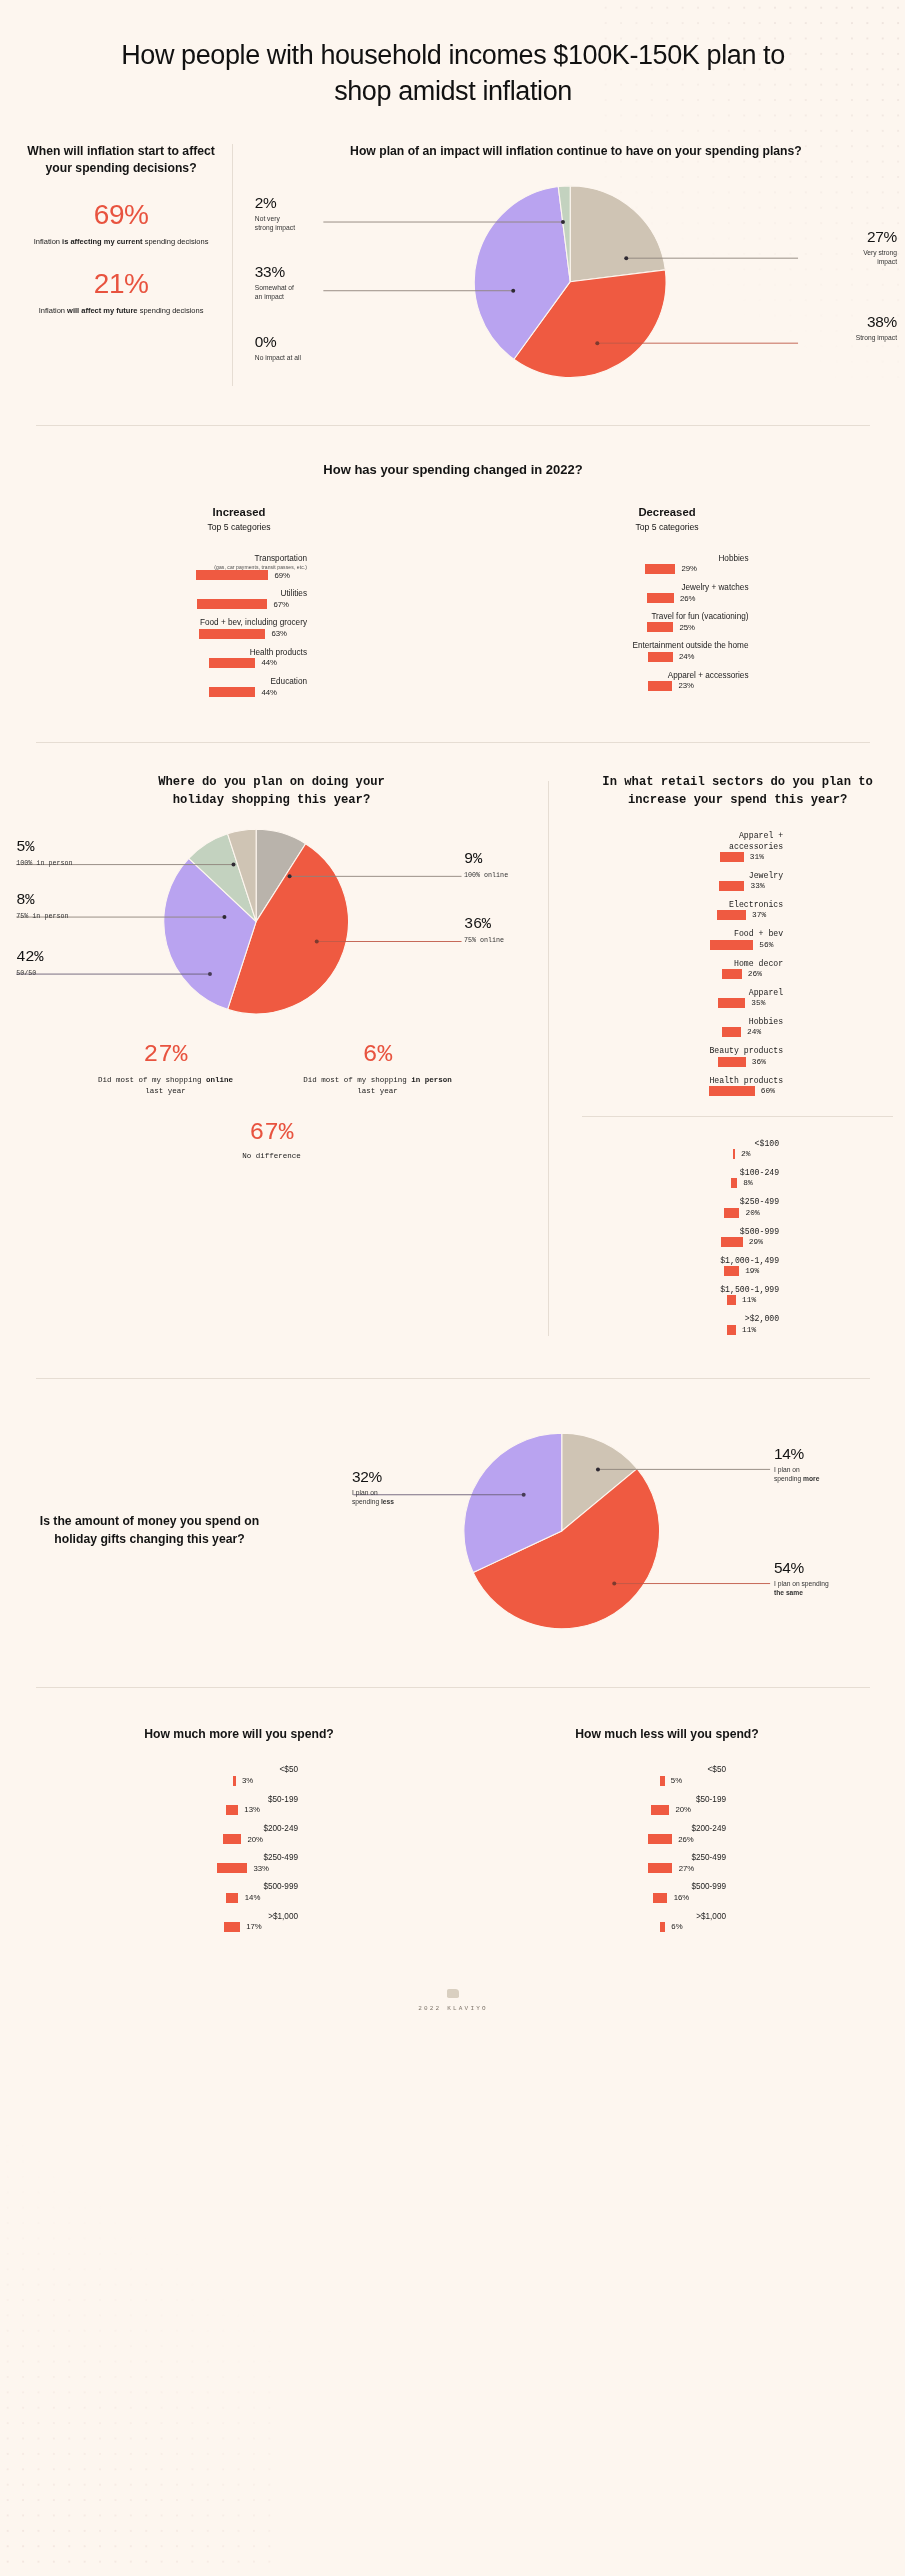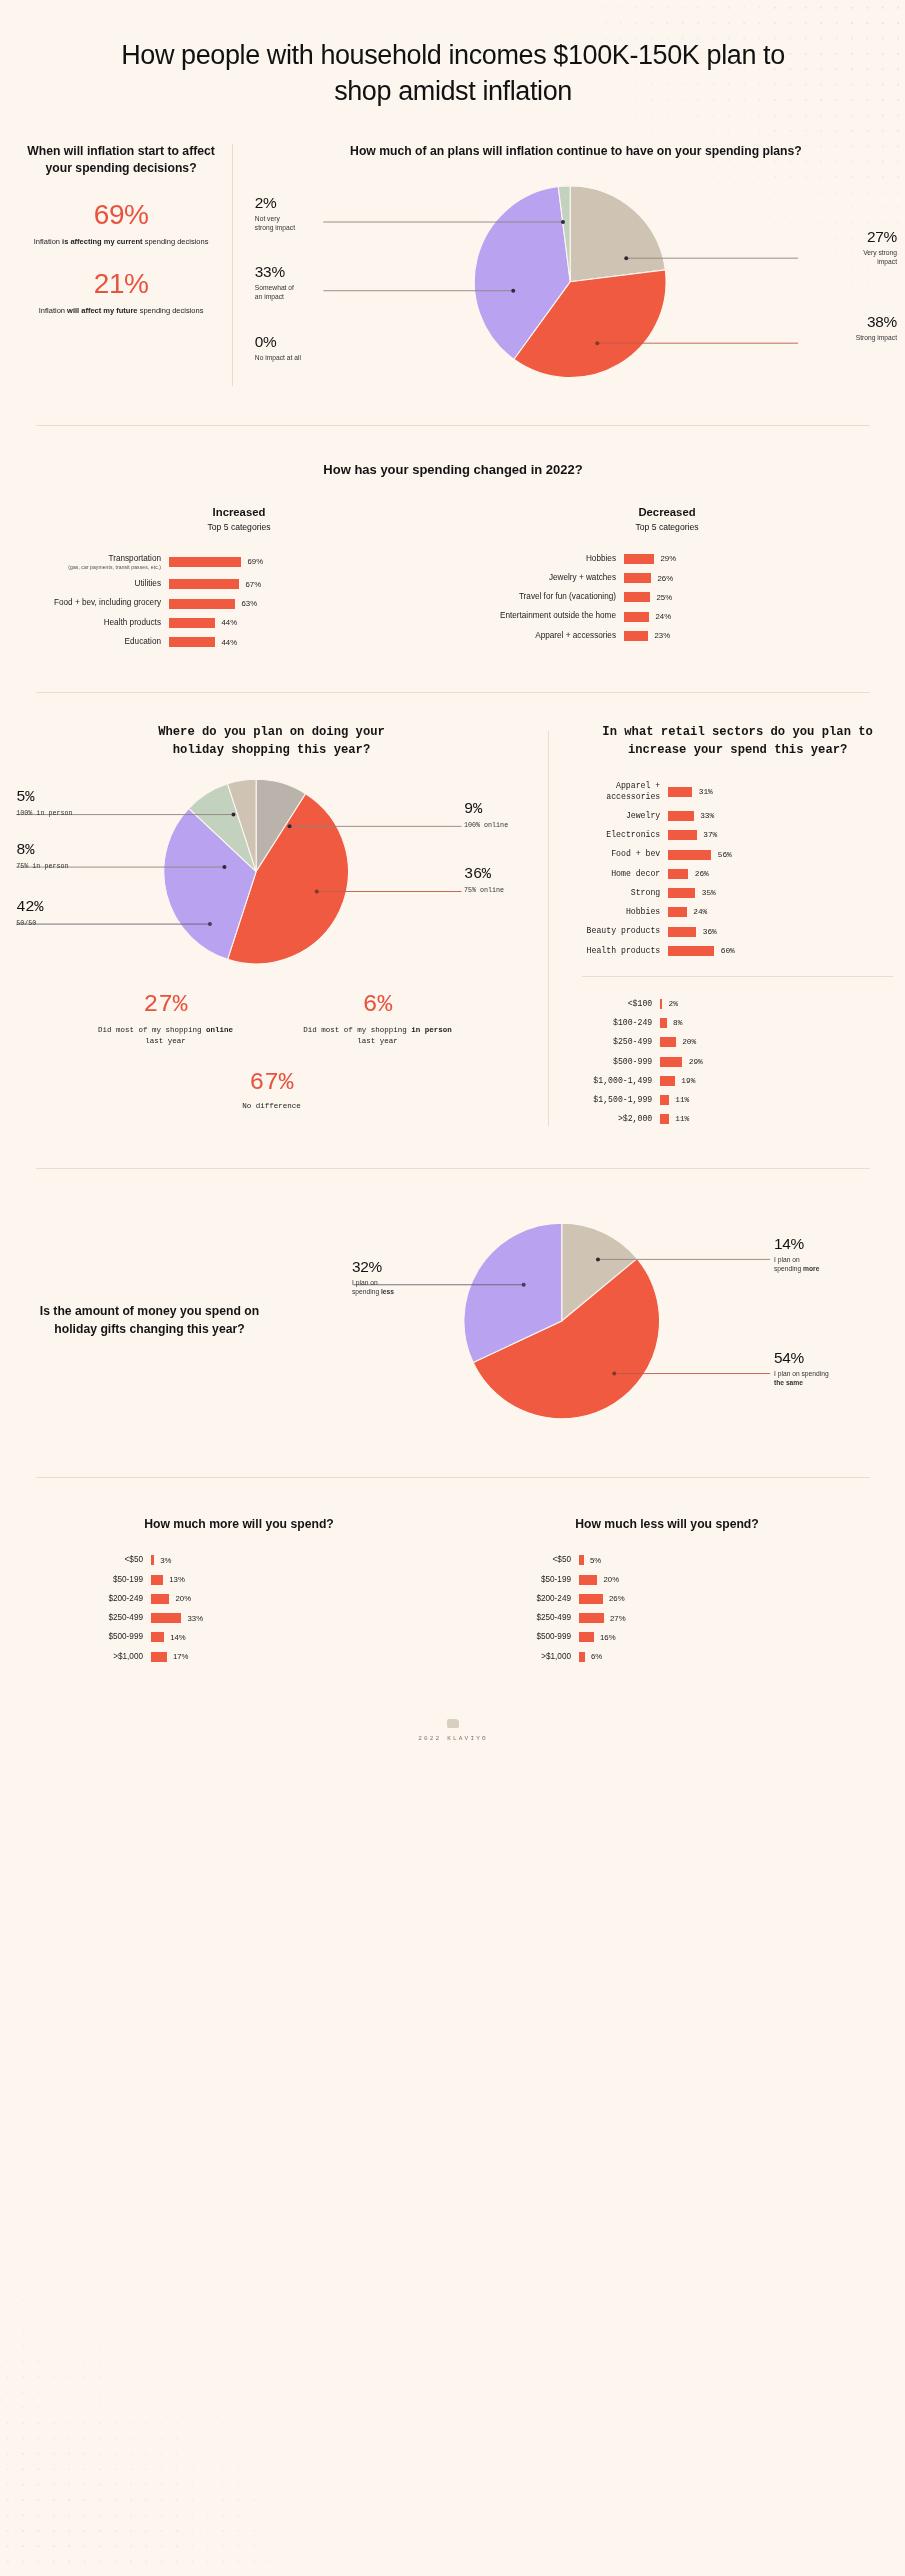--- a/index.html
+++ b/index.html
@@ -54,21 +54,21 @@
   
   .pie-box{position:relative;}
   .lbl{position:absolute;}
   .lbl .pct{font-size:15.4px;line-height:1;color:#131313;letter-spacing:-0.3px;}
   .lbl .sub{font-size:6.7px;line-height:1.45;color:#333;margin-top:3.6px;}
   .lbl .sub b{font-weight:700;}
   .lbl.r{text-align:right;}
 
   
   .bars{margin-top:3.6px;}
-  .brow{display:flex;align-items:center;margin-bottom:9px;}
+  .brow{display:flex;align-items:center;margin-bottom:9px;flex-direction:column;}
   .blab{font-size:8.2px;text-align:right;color:#1c1c1c;line-height:1.25;}
   .blab .small{display:block;font-size:5px;color:#4a4a4a;letter-spacing:0.1px;}
   .btrack{margin-left:8.2px;display:flex;align-items:center;}
   .bfill{height:10px;background:#ef5a41;}
   .bval{font-size:7.8px;margin-left:6.3px;color:#1c1c1c;}
 
   .twocol{display:flex;padding:0 25px;}
   .twocol > div{flex:1;}
 
   
@@ -97,21 +97,21 @@
       </div>
       <div class="stat">
         <div class="big">21%</div>
         <div class="cap"><span>Inflation </span><b>will affect my future</b><span> spending decisions</span></div>
       </div>
     </div>
 
     <div class="s1-div"></div>
 
     <div class="s1-right">
-      <div class="qh" style="padding:0 53px;">How much of an plans will inflation continue to have on your spending plans?</div>
+      <div class="qh" style="padding:0 53px;">How plan of an impact will inflation continue to have on your spending plans?</div>
 
       <div class="pie-box" style="height:217px;margin-top:14.5px;">
         <svg width="670" height="217" viewBox="0 0 740 240" style="position:absolute;left:-9px;top:0;">
           <g transform="translate(368,118)">
 
             <path d="M0,0 L0,-106 A106,106 0 0,1 105.2,-13.1 Z" fill="#cfc4b4" stroke="#fdf6ef" stroke-width="1.2"></path>
 
             <path d="M0,0 L105.2,-13.1 A106,106 0 0,1 -62.3,85.8 Z" fill="#ef5a41" stroke="#fdf6ef" stroke-width="1.2"></path>
 
             <path d="M0,0 L-62.3,85.8 A106,106 0 0,1 -13.2,-105.2 Z" fill="#b9a3f0" stroke="#fdf6ef" stroke-width="1.2"></path>
@@ -349,21 +349,21 @@
             </div>
           </div>
           <div class="brow">
             <div class="blab" style="width: 91px;">Home decor</div>
             <div class="btrack">
               <div class="bfill" style="width: 20px; background: rgb(239, 90, 65);"></div>
               <div class="bval">26%</div>
             </div>
           </div>
           <div class="brow">
-            <div class="blab" style="width: 91px;">Strong</div>
+            <div class="blab" style="width: 91px;">Apparel</div>
             <div class="btrack">
               <div class="bfill" style="width: 27px; background: rgb(239, 90, 65);"></div>
               <div class="bval">35%</div>
             </div>
           </div>
           <div class="brow">
             <div class="blab" style="width: 91px;">Hobbies</div>
             <div class="btrack">
               <div class="bfill" style="width: 18.5px; background: rgb(239, 90, 65);"></div>
               <div class="bval">24%</div>

